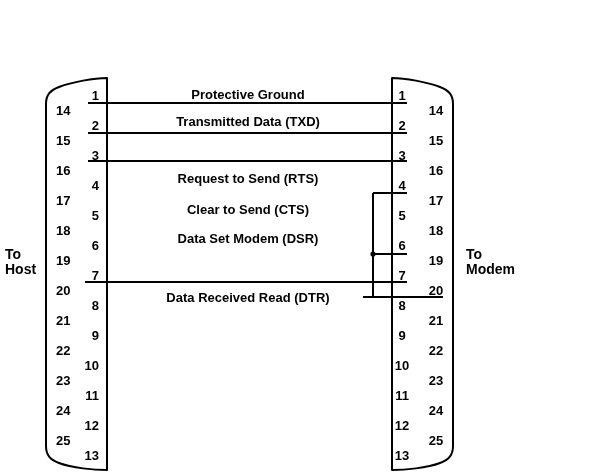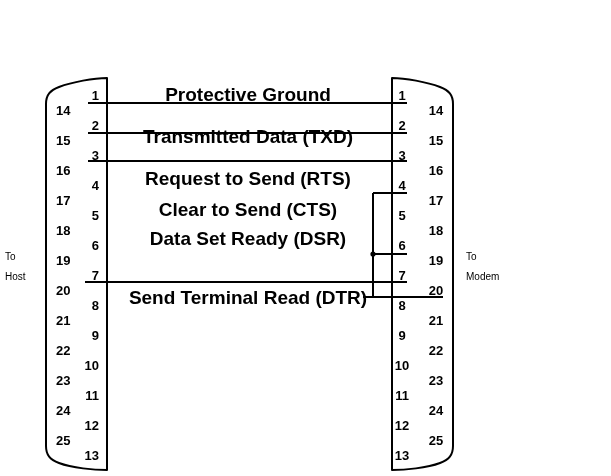--- a/index.html
+++ b/index.html
@@ -5,22 +5,22 @@
   html,body{margin:0;padding:0;background:#fff;}
   #stage{position:relative;width:611px;height:476px;background:#ffffff;
          font-family:"Liberation Sans", sans-serif;color:#000;overflow:hidden;}
   #wires{position:absolute;left:0;top:0;}
   .pn{position:absolute;font-size:13px;line-height:13px;font-weight:bold;white-space:nowrap;}
   .li{left:78px;width:21px;text-align:right;}
   .lo{left:56px;width:22px;text-align:left;}
   .ri{left:393px;width:18px;text-align:center;}
   .ro{left:427px;width:18px;text-align:center;}
   .sig{position:absolute;left:128px;width:240px;text-align:center;
-       font-size:19px;line-height:13px;font-weight:bold;white-space:nowrap;}
-  .side{position:absolute;font-size:10px;line-height:20px;font-weight:normal;white-space:pre-line;}
+       font-size:13px;line-height:13px;font-weight:bold;white-space:nowrap;}
+  .side{position:absolute;font-size:14px;line-height:15px;font-weight:bold;white-space:pre-line;}
   #to-host{left:5px;top:247px;}
   #to-modem{left:466px;top:247px;}
 </style>
 </head>
 <body>
 
 <div id="stage">
 
   <svg id="wires" width="611" height="476" viewBox="0 0 611 476">
 
@@ -40,25 +40,25 @@
     <line x1="373" y1="193" x2="373" y2="297" stroke="#000" stroke-width="2"></line>
     <circle cx="373" cy="254" r="2.6" fill="#000"></circle>
   </svg>
 
   <div class="side" id="to-host">To
 Host</div>
   <div class="side" id="to-modem">To
 Modem</div>
 
   <div class="sig" style="top:88px">Protective Ground</div>
-  <div class="sig" style="top:130px">Transmitted Data (TXD)</div>
+  <div class="sig" style="top:115px">Transmitted Data (TXD)</div>
   <div class="sig" style="top:203px">Clear to Send (CTS)</div>
   <div class="sig" style="top:172px">Request to Send (RTS)</div>
-  <div class="sig" style="top:232px">Data Set Ready (DSR)</div>
-  <div class="sig" style="top:291px">Send Terminal Read (DTR)</div>
+  <div class="sig" style="top:232px">Data Set Modem (DSR)</div>
+  <div class="sig" style="top:291px">Data Received Read (DTR)</div>
 
   <div class="pn li" style="top:89px">1</div>
   <div class="pn li" style="top:119px">2</div>
   <div class="pn li" style="top:149px">3</div>
   <div class="pn li" style="top:179px">4</div>
   <div class="pn li" style="top:209px">5</div>
   <div class="pn li" style="top:239px">6</div>
   <div class="pn li" style="top:269px">7</div>
   <div class="pn li" style="top:299px">8</div>
   <div class="pn li" style="top:329px">9</div>

